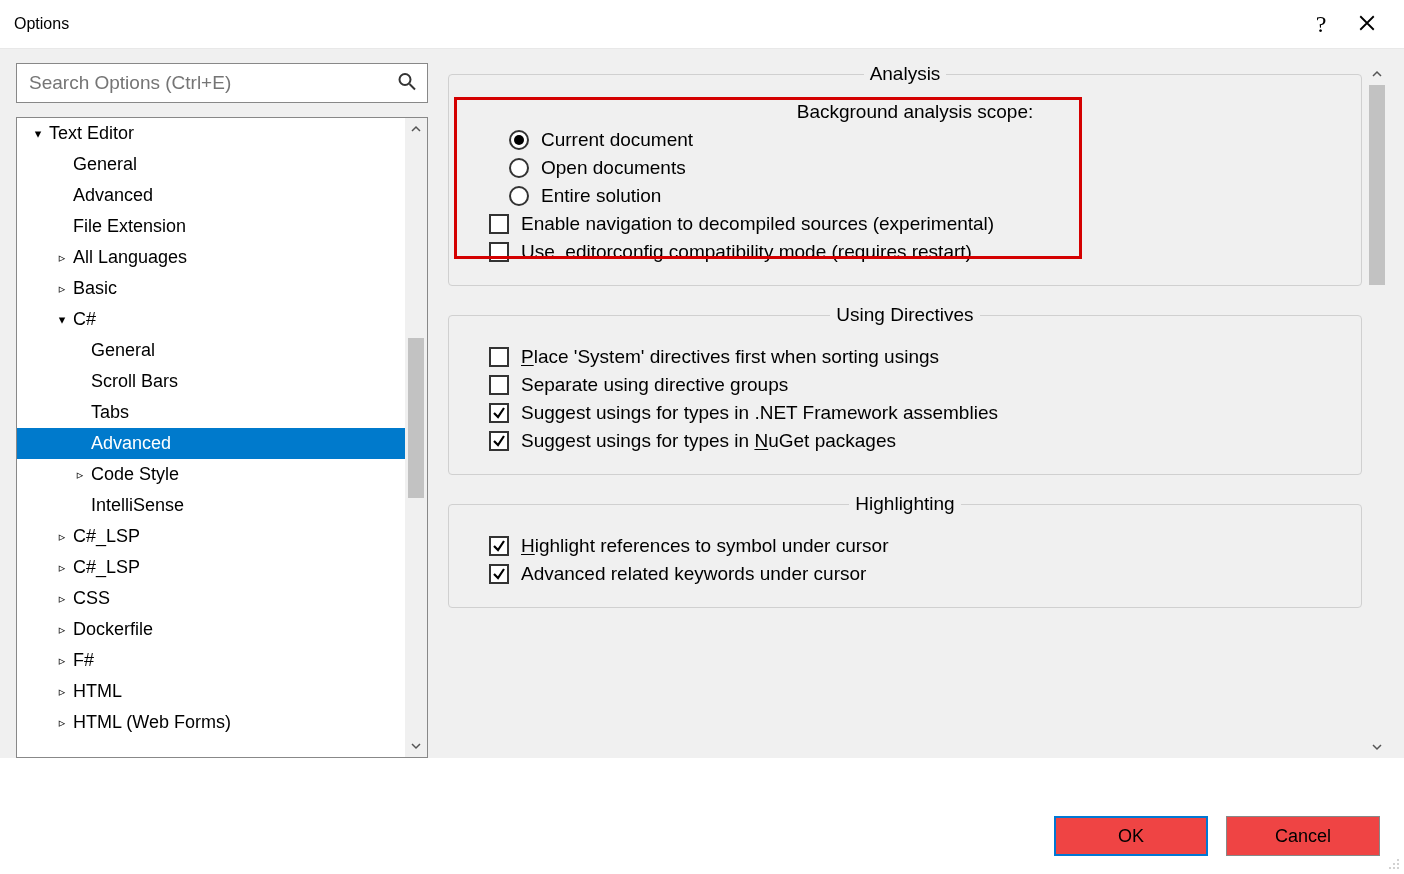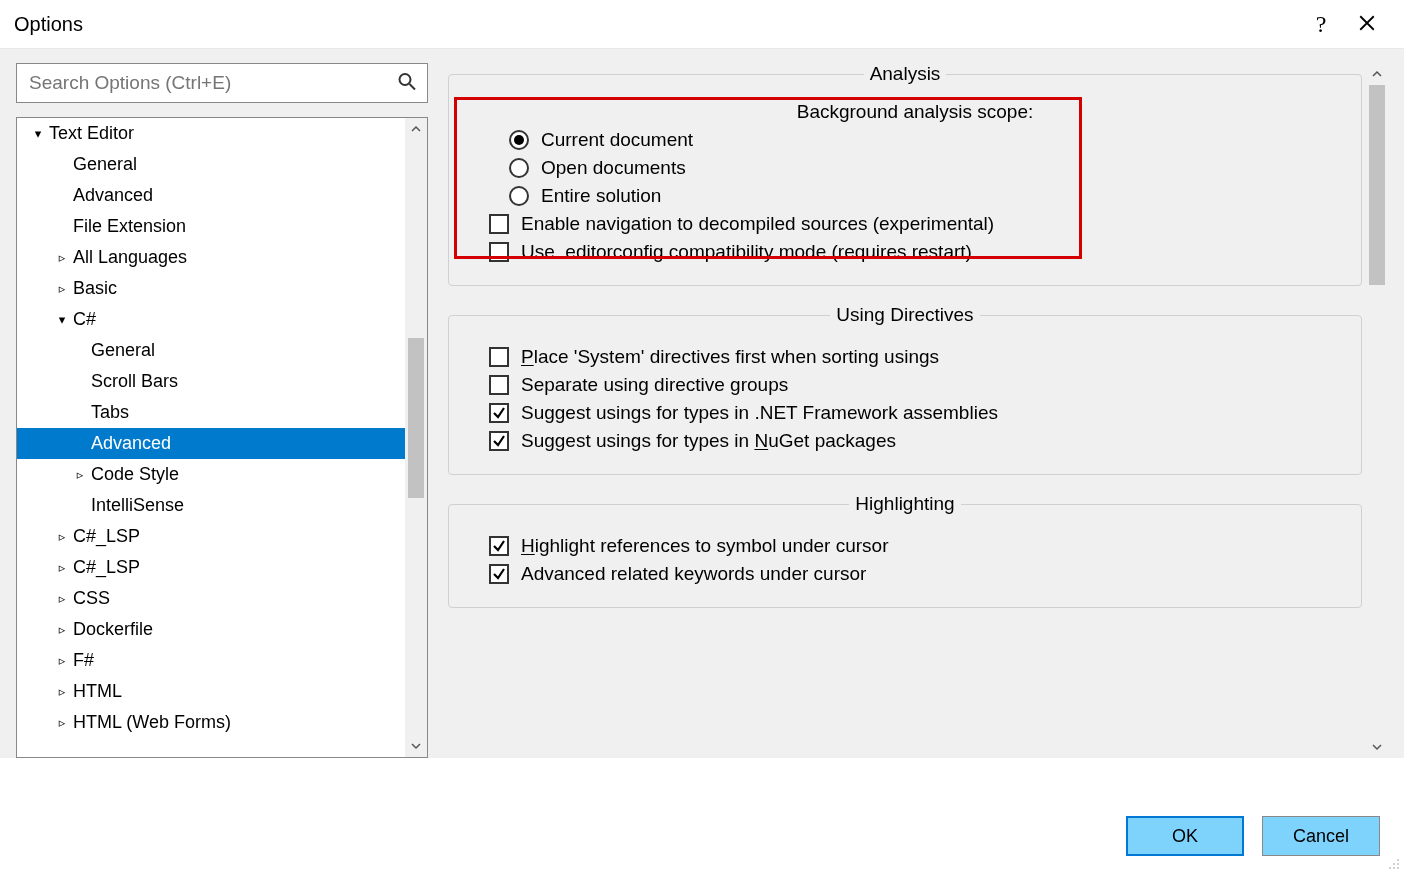--- a/index.html
+++ b/index.html
@@ -1,19 +1,19 @@
 <!DOCTYPE html>
 <html><head>
 <meta charset="utf-8">
 <style>
   * { box-sizing: border-box; }
   html, body { margin: 0; padding: 0; font-family: "Segoe UI", Tahoma, sans-serif; font-size: 15px; color: #000; background: #fff; }
   .dialog { width: 1404px; height: 874px; background: #fff; position: relative; }
   .titlebar { display: flex; align-items: center; height: 48px; padding: 0 14px; }
-  .titlebar .title { font-size: 20px; }
+  .titlebar .title { font-size: 16px; }
   .titlebar .spacer { flex: 1; }
   .titlebar .help, .titlebar .close { width: 46px; text-align: center; font-size: 24px; font-weight: 300; line-height: 1; }
   .close svg { width: 18px; height: 18px; }
   .help { font-family: Georgia, serif; }
   .body { display: flex; gap: 20px; padding: 0 16px; height: 710px; background: #f0f0f0; border-top: 1px solid #e8e8e8; }
   .leftcol { width: 412px; display: flex; flex-direction: column; padding-top: 14px; }
   .searchwrap { position: relative; height: 40px; border: 1px solid #888; background: #fff; display: flex; align-items: center; padding: 0 10px; }
   .searchwrap input { border: none; outline: none; width: 100%; font-size: 19px; color: #666; background: transparent; }
   .searchwrap .mag { position: absolute; right: 10px; top: 50%; transform: translateY(-50%); }
   .tree { flex: 1; border: 1px solid #888; background: #fff; margin-top: 14px; position: relative; overflow: hidden; }
@@ -39,21 +39,21 @@
   .radios, .checks { margin-left: 40px; }
   .radio-row, .check-row { display: flex; align-items: center; gap: 12px; font-size: 19px; margin: 6px 0; }
   .radio { width: 20px; height: 20px; border: 2px solid #333; border-radius: 50%; display: inline-flex; align-items: center; justify-content: center; background: #fff; }
   .radio.checked::after { content: ""; width: 10px; height: 10px; background: #000; border-radius: 50%; }
   .chk { width: 20px; height: 20px; border: 2px solid #333; display: inline-flex; align-items: center; justify-content: center; background: #fff; }
   .chk.checked svg { display: block; }
   .chk svg { display: none; width: 14px; height: 14px; }
   .check-row.flat, .radio-row.flat { margin-left: 20px; }
   .highlight-box { position: absolute; border: 3px solid #d40000; pointer-events: none; }
   .buttons { position: absolute; right: 24px; bottom: 18px; display: flex; gap: 18px; }
-  .btn { width: 118px; height: 40px; border: 1px solid #888; background: #7dd3fc; font-size: 18px; display: flex; align-items: center; justify-content: center; }
+  .btn { width: 154px; height: 40px; border: 1px solid #888; background: #ef4444; font-size: 18px; display: flex; align-items: center; justify-content: center; }
   .btn.primary { border: 2px solid #0078d4; }
   .underline { text-decoration: underline; text-underline-offset: 2px; }
   .resize { position: absolute; right: 4px; bottom: 4px; width: 14px; height: 14px; }
   .resize svg { width: 14px; height: 14px; opacity: 0.5; }
 </style>
 </head>
 <body>
 <div class="dialog">
 
 <div class="titlebar">

